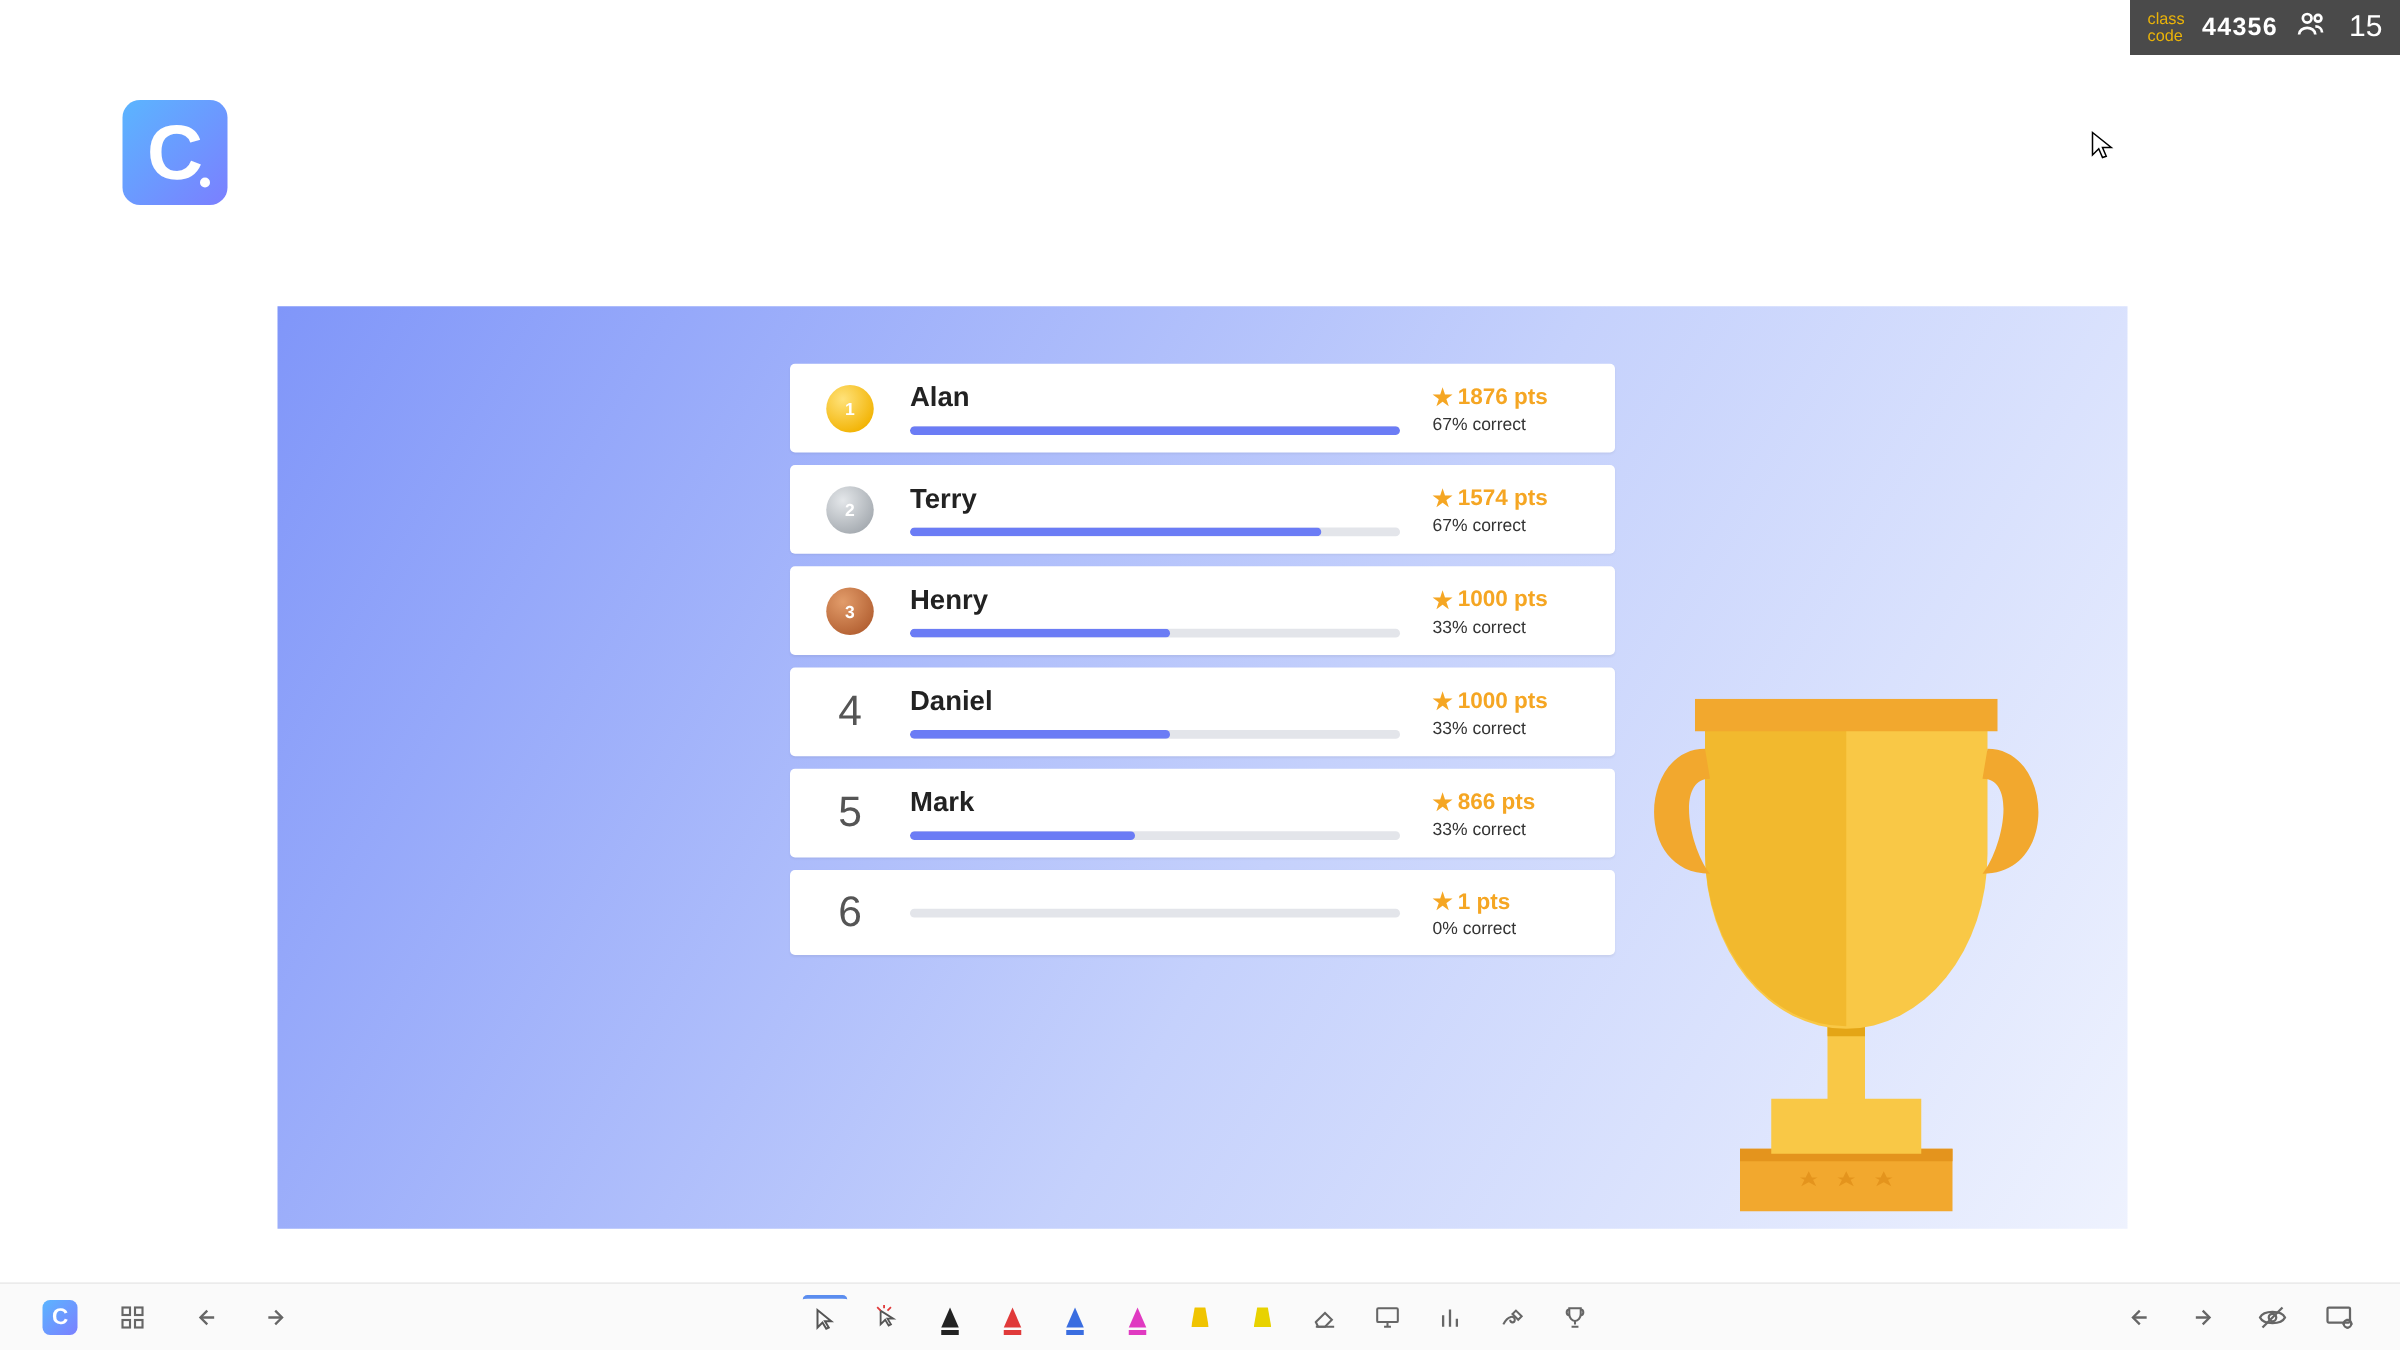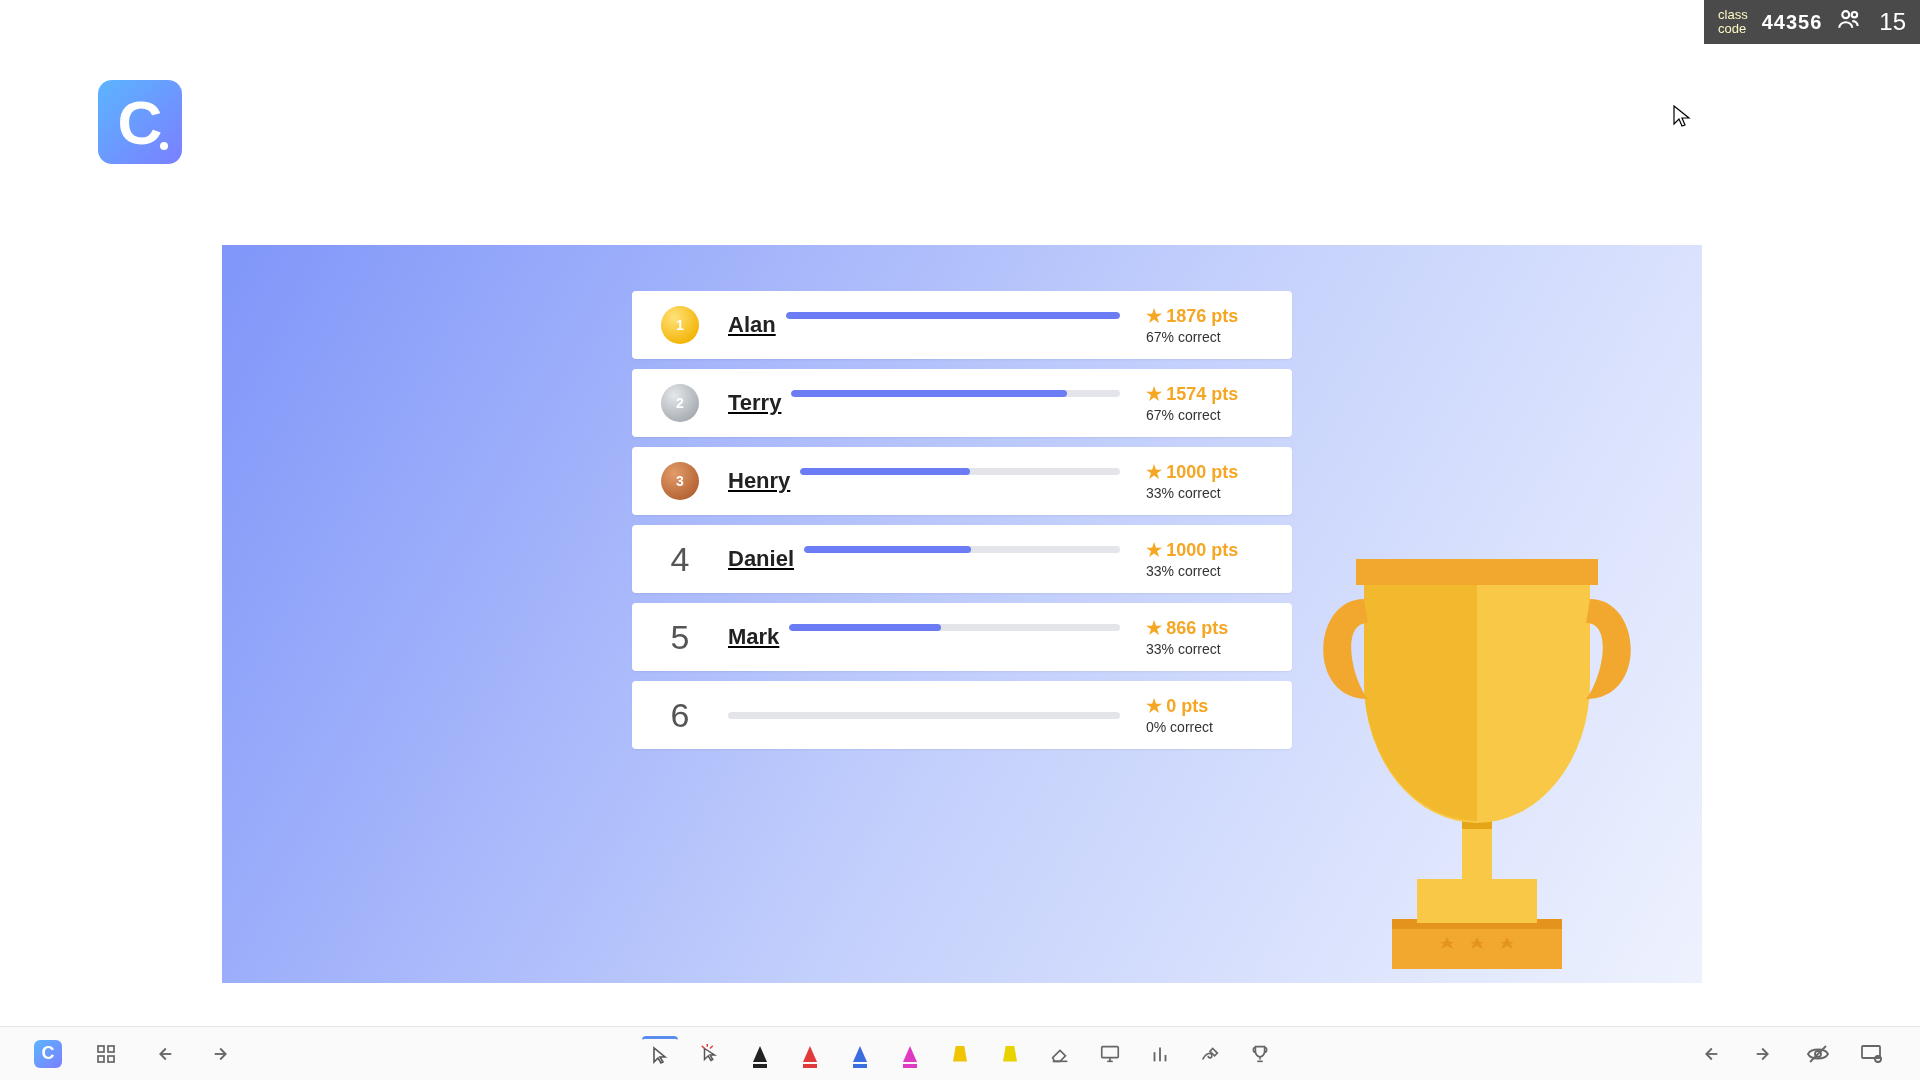--- a/index.html
+++ b/index.html
@@ -1,20 +1,20 @@
 <!DOCTYPE html>
 <html><head>
   <meta charset="utf-8">
   <style>
     * { box-sizing: border-box; margin: 0; padding: 0; }
     body { font-family: 'Segoe UI', Arial, sans-serif; width: 1920px; height: 1080px; background: #fff; position: relative; overflow: hidden; }
 
     
     .class-badge { position: absolute; top: 0; right: 0; background: #4a4a4a; color: #fff; display: flex; align-items: center; padding: 6px 14px; gap: 14px; height: 44px; }
-    .class-label { display: flex; flex-direction: column; line-height: 1.1; font-size: 13px; color: #fef9c3; }
+    .class-label { display: flex; flex-direction: column; line-height: 1.1; font-size: 13px; color: #eab308; }
     .class-code { font-size: 20px; font-weight: 700; letter-spacing: 1px; }
     .class-people { display: flex; align-items: center; gap: 17px; font-size: 24px; }
     .people-icon svg { width: 26px; height: 26px; }
 
     
     .header { position: absolute; top: 80px; left: 98px; display: flex; align-items: center; gap: 40px; }
     .logo { width: 84px; height: 84px; border-radius: 14px; background: linear-gradient(135deg, #5BB5FF 0%, #7B7FFF 100%); display: flex; align-items: center; justify-content: center; }
     .logo-c { font-family: Arial; font-size: 62px; font-weight: 800; color: #fff; position: relative; }
     .logo-c::after { content: ''; position: absolute; width: 8px; height: 8px; background: #fff; border-radius: 50%; bottom: 8px; right: -6px; }
     .title { font-size: 58px; font-weight: 400; color: #222; }
@@ -24,21 +24,21 @@
 
     
     .list { position: absolute; top: 46px; left: 410px; width: 660px; display: flex; flex-direction: column; gap: 10px; }
     .row { background: #fff; border-radius: 4px; display: flex; align-items: center; padding: 14px 26px; gap: 26px; box-shadow: 0 1px 2px rgba(0,0,0,0.06); }
     .rank { width: 44px; display: flex; justify-content: center; align-items: center; }
     .medal { width: 38px; height: 38px; border-radius: 50%; display: flex; align-items: center; justify-content: center; font-size: 14px; font-weight: 700; color: #fff; position: relative; }
     .medal.gold { background: radial-gradient(circle at 35% 30%, #FFE27A 0%, #F2B200 80%); }
     .medal.silver { background: radial-gradient(circle at 35% 30%, #E4E7EA 0%, #A0A6AC 85%); }
     .medal.bronze { background: radial-gradient(circle at 35% 30%, #E29C6A 0%, #B05C2E 85%); }
     .rank-num { font-size: 34px; font-weight: 400; color: #555; }
-    .mid { flex: 1; display: flex; gap: 10px; text-decoration: underline; }
+    .mid { flex: 1; display: flex; flex-direction: column; gap: 10px; }
     .name { font-size: 22px; font-weight: 700; color: #222; }
     .bar-bg { width: 100%; height: 7px; background: #E3E5EA; border-radius: 4px; overflow: hidden; }
     .bar-fill { height: 100%; background: #6B7CF5; border-radius: 4px; }
     .right { width: 120px; text-align: left; }
     .pts { color: #F5A623; font-weight: 700; font-size: 18px; display: flex; align-items: center; gap: 4px; white-space: nowrap; }
     .star { color: #F5A623; }
     .correct { font-size: 14px; font-weight: 400; color: #333; margin-top: 2px; }
 
     
     .trophy { position: absolute; right: 60px; bottom: 4px; width: 330px; }
@@ -183,21 +183,21 @@
           <div class="rank-num">6</div>
         </div>
         <div class="mid">
           <div class="bar-bg">
             <div class="bar-fill" style="width: 0%;"></div>
           </div>
         </div>
         <div class="right">
           <div class="pts">
             <span class="star">★</span> 
-            <span>0 pts</span>
+            <span>1 pts</span>
           </div>
           <div class="correct">0% correct</div>
         </div>
       </div>
     </div>
 
   <svg class="trophy" viewBox="0 0 330 420">
     <rect x="80" y="360" width="170" height="50" fill="#F2A82E"></rect>
     <rect x="80" y="360" width="170" height="10" fill="#E4941D"></rect>
     <rect x="105" y="320" width="120" height="44" fill="#F9C846"></rect>

